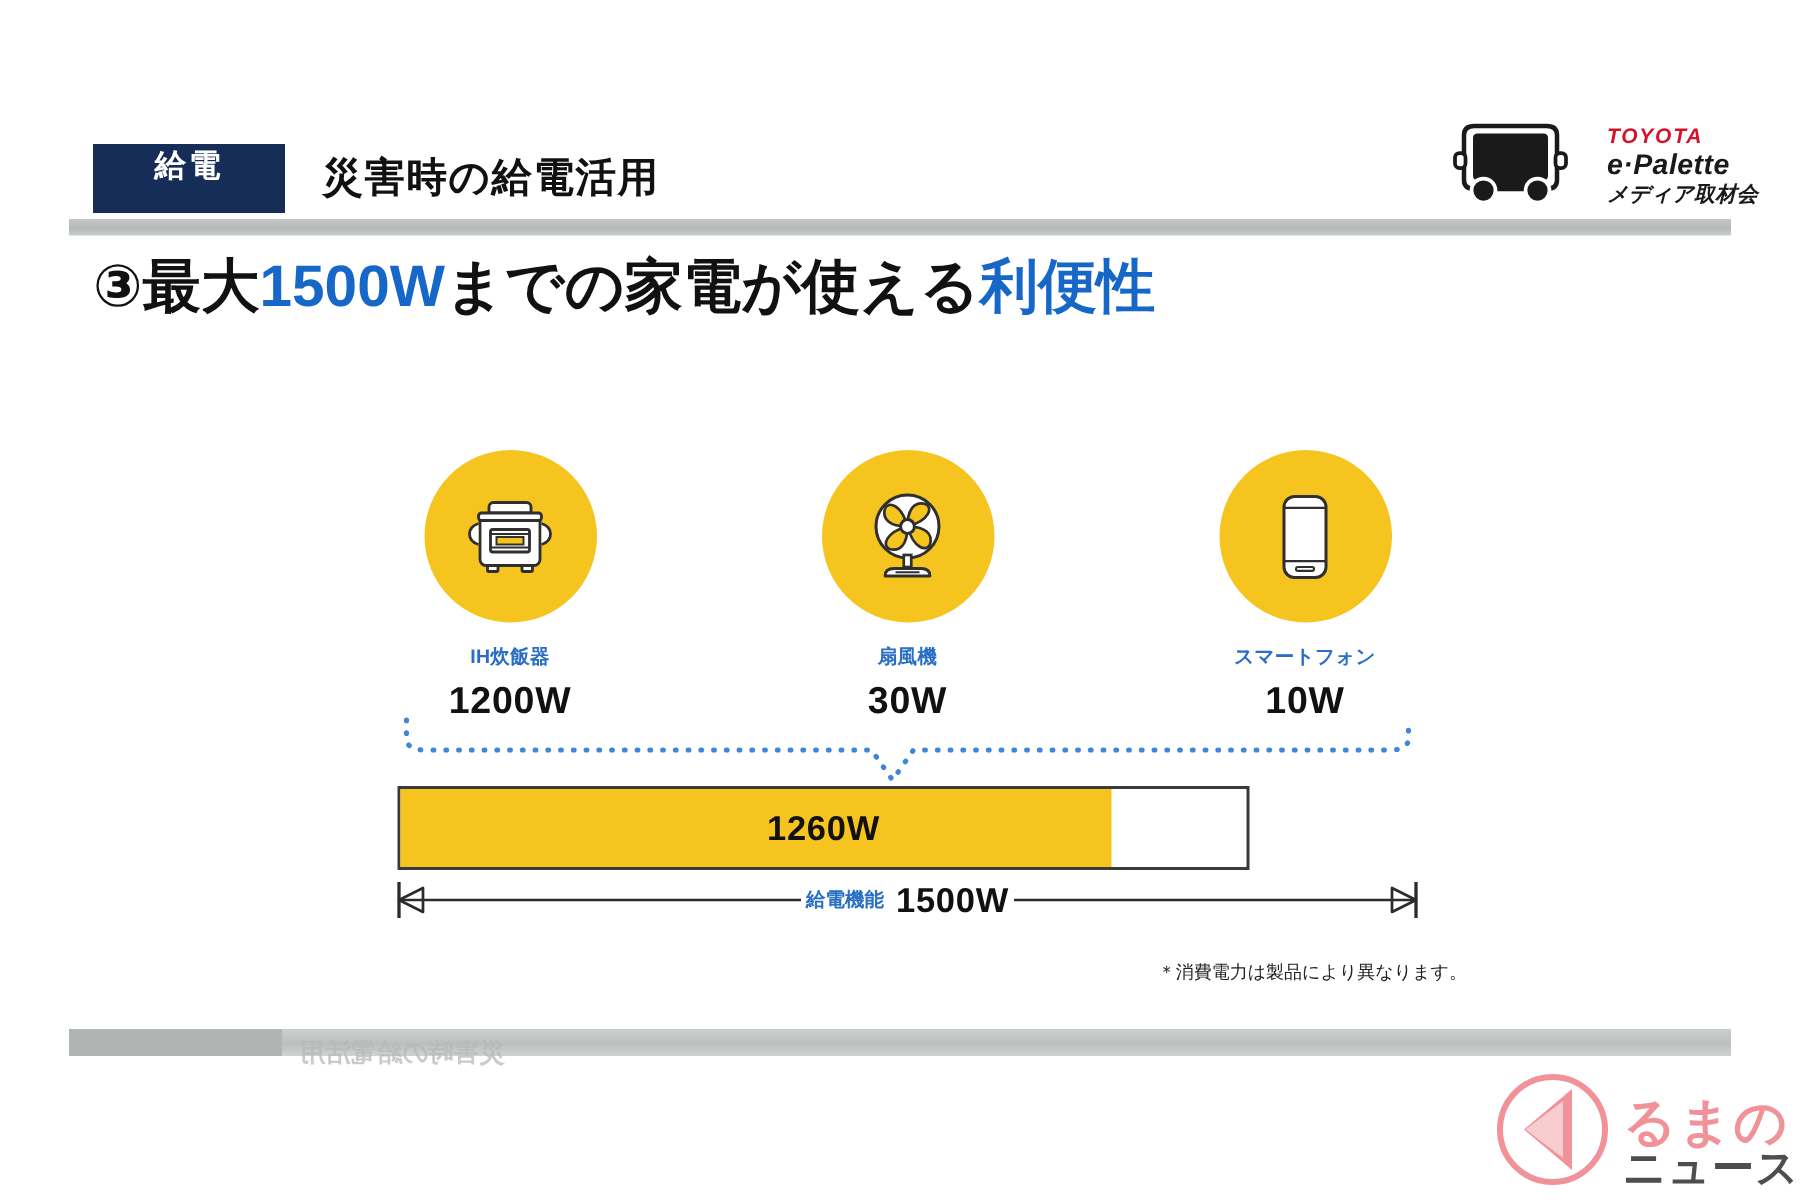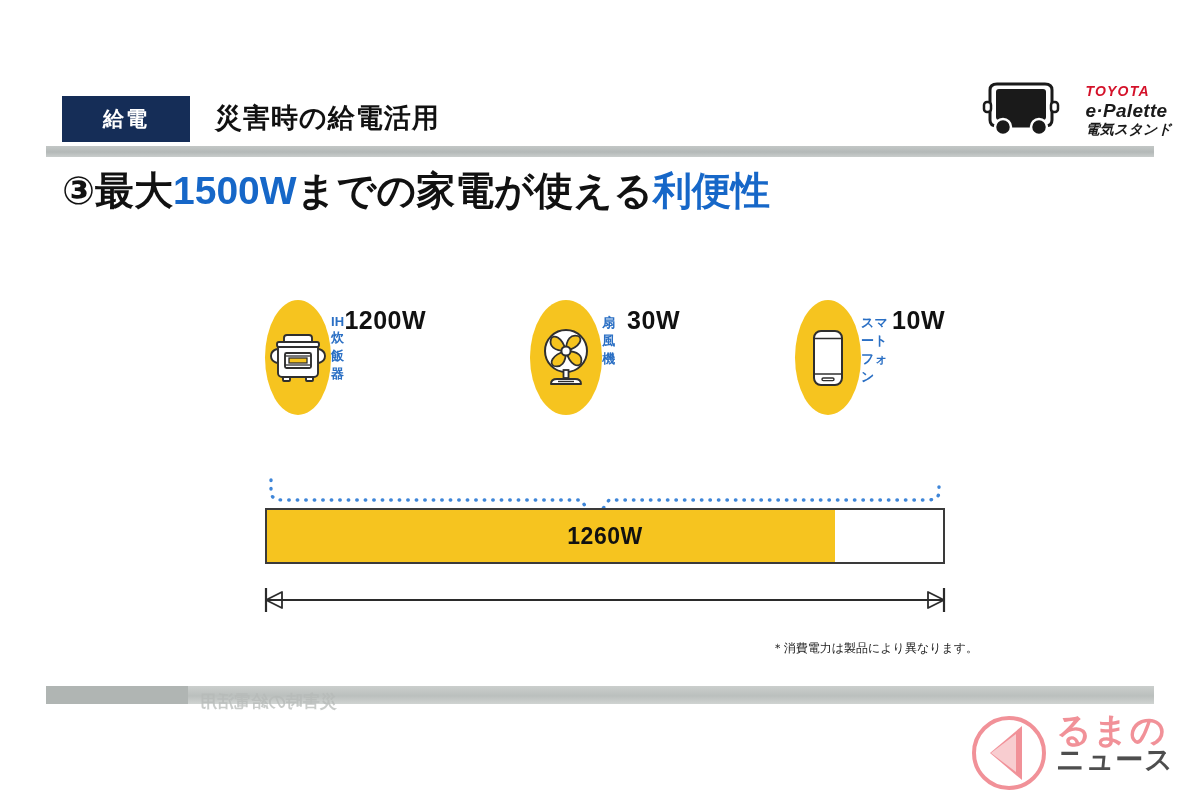--- a/index.html
+++ b/index.html
@@ -26,21 +26,21 @@
     left: 62px;
     top: 96px;
     width: 128px;
     height: 46px;
     background: #152d57;
     color: #ffffff;
     font-size: 21px;
     font-weight: bold;
     letter-spacing: 2px;
     display: flex;
-    align-items: center;
+    align-items: flex-start;
     justify-content: center;
   }
   .header-title {
     position: absolute;
     left: 215px;
     top: 100px;
     font-size: 27px;
     font-weight: bold;
     letter-spacing: 1px;
     color: #111111;
@@ -114,21 +114,22 @@
     position: absolute;
     left: 265px;
     top: 300px;
     width: 680px;
     display: flex;
     justify-content: space-between;
   }
   .appliance {
     width: 150px;
     display: flex;
-    flex-direction: row;
+    flex-direction: column;
+    align-items: center;
   }
   .appliance-circle {
     width: 115px;
     height: 115px;
     border-radius: 50%;
     background: #f6c41f;
     display: flex;
     align-items: center;
     justify-content: center;
   }
@@ -155,22 +156,22 @@
     top: 478px;
     width: 680px;
     height: 46px;
   }
   .bracket svg { display: block; }
 
   
   .bar-wrap {
     position: absolute;
     left: 265px;
-    top: 508px;
-    width: 680px;
+    top: 524px;
+    width: 568px;
     height: 56px;
     border: 2px solid #3a3a3a;
     background: #ffffff;
     box-sizing: border-box;
   }
   .bar-fill {
     position: absolute;
     left: 0;
     top: 0;
     bottom: 0;
@@ -272,24 +273,24 @@
     left: 200px;
     top: 690px;
     font-size: 17px;
     color: #b6bab8;
     opacity: 0.75;
   }
 
   
   .watermark {
     position: absolute;
-    right: 26px;
+    right: 0;
     bottom: 8px;
     display: flex;
-    align-items: flex-start;
+    align-items: flex-end;
     gap: 8px;
     opacity: 0.92;
   }
   .wm-mark { width: 78px; height: 78px; display: block; }
   .wm-text {
     display: flex;
     flex-direction: column;
     line-height: 0.94;
   }
   .wm-line1 {
@@ -326,21 +327,21 @@
         <rect x="20" y="40" width="42" height="6" fill="#1a1a1a"></rect>
         <circle cx="23" cy="47" r="8" fill="#1a1a1a" stroke="#ffffff" stroke-width="2.5"></circle>
         <circle cx="59" cy="47" r="8" fill="#1a1a1a" stroke="#ffffff" stroke-width="2.5"></circle>
         <rect x="4" y="22" width="7" height="10" rx="3" fill="#ffffff" stroke="#1a1a1a" stroke-width="2.5"></rect>
         <rect x="71" y="22" width="7" height="10" rx="3" fill="#ffffff" stroke="#1a1a1a" stroke-width="2.5"></rect>
       </svg>
     </span>
     <span class="logo-text">
       <span class="logo-toyota">TOYOTA</span>
       <div class="logo-palette">e·Palette</div>
-      <div class="logo-sub">電気スタンド</div>
+      <div class="logo-sub">メディア取材会</div>
     </span>
   </div>
 
   <div class="headline">
     <span>③最大</span><span class="hl-blue">1500W</span><span>までの家電が使える</span><span class="hl-blue">利便性</span>
   </div>
 
 
   <div class="appliances">
 
@@ -422,20 +423,26 @@
 
   <div class="dimension">
     <svg width="694" height="28" viewBox="0 0 694 28" aria-hidden="true">
       <line x1="8" y1="2" x2="8" y2="26" stroke="#2b2b2b" stroke-width="2.2"></line>
       <line x1="686" y1="2" x2="686" y2="26" stroke="#2b2b2b" stroke-width="2.2"></line>
       <line x1="8" y1="14" x2="686" y2="14" stroke="#2b2b2b" stroke-width="1.8"></line>
       <polygon points="8,14 24,6 24,22" fill="none" stroke="#2b2b2b" stroke-width="1.8" stroke-linejoin="round"></polygon>
       <polygon points="686,14 670,6 670,22" fill="none" stroke="#2b2b2b" stroke-width="1.8" stroke-linejoin="round"></polygon>
     </svg>
   </div>
+  <div class="dim-labels">
+    <span class="dim-chip">
+      <span class="dim-name">給電機能</span>
+      <span class="dim-value">1500W</span>
+    </span>
+  </div>
 
   <div class="footnote">＊消費電力は製品により異なります。</div>
 
   <div class="bleed-bar"></div>
   <div class="bleed-bar-dark"></div>
   <div class="ghost-text ghost-page">災害時の給電活用</div>
 
   <div class="watermark">
     <span>
       <svg class="wm-mark" viewBox="0 0 78 78" aria-hidden="true">

